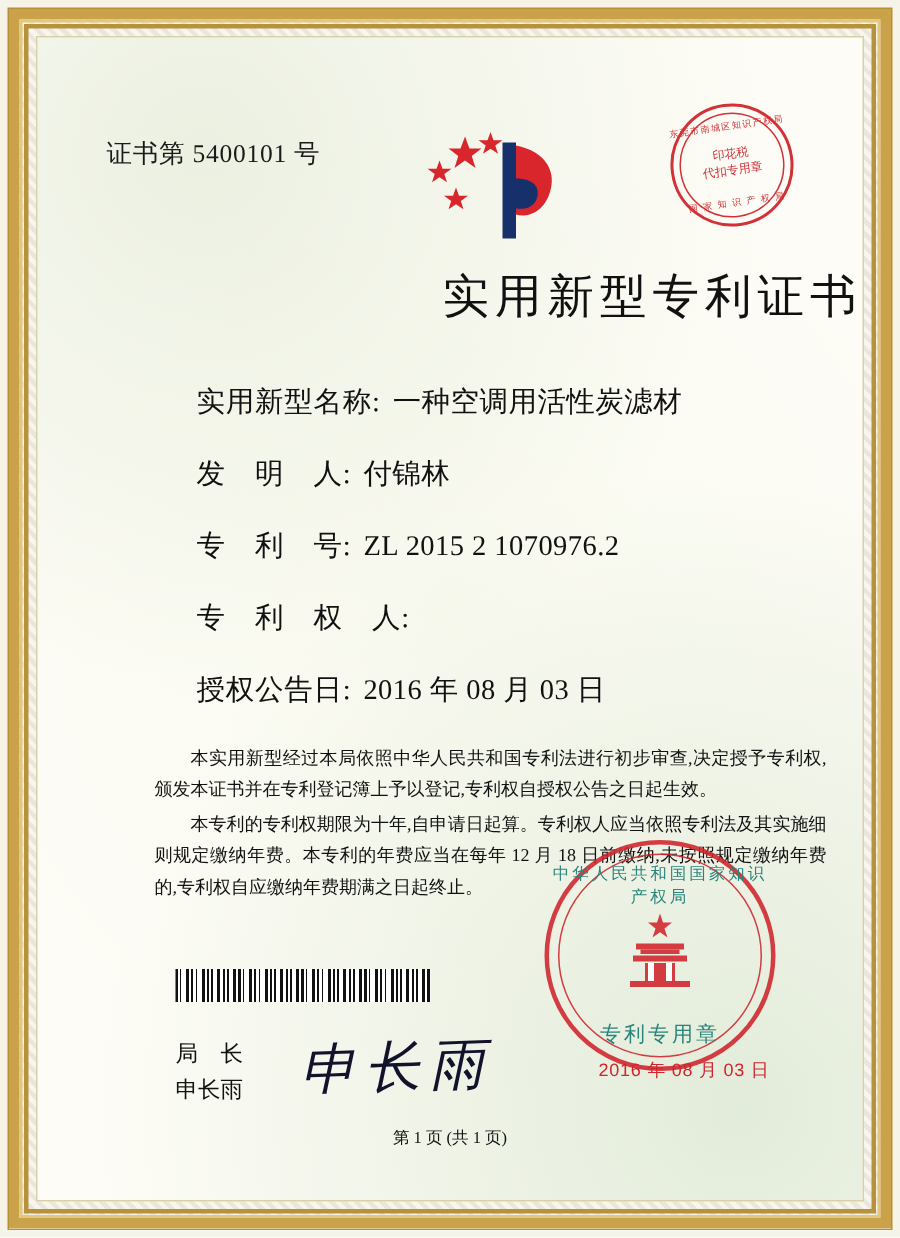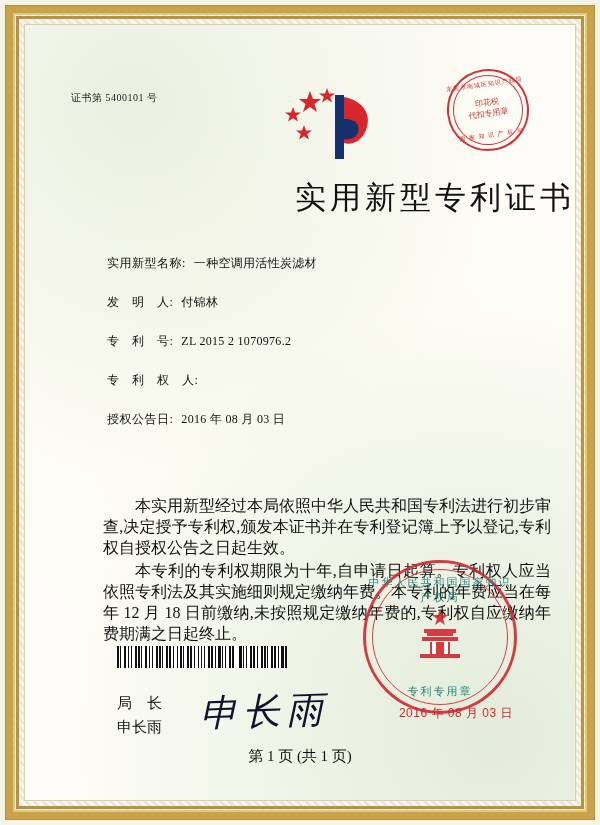--- a/index.html
+++ b/index.html
@@ -65,21 +65,21 @@
     position: absolute;
     inset: 0;
     padding: 0;
   }
 
   
   .cert-no {
     position: absolute;
     left: 46px;
     top: 66px;
-    font-size: 10px;
+    font-size: 17px;
     color: #1a1a1a;
     letter-spacing: 0.5px;
   }
 
   
   .logo {
     position: absolute;
     left: 255px;
     top: 60px;
     width: 96px;
@@ -143,39 +143,40 @@
   .fields {
     position: absolute;
     top: 230px;
     left: 82px;
     width: 440px;
   }
   .field-row {
     display: flex;
     align-items: baseline;
     margin-bottom: 22px;
-    font-size: 12px;
-    color: #111;
+    font-size: 19px;
+    color: #111;
+    margin-left: 24px;
   }
   .field-label {
     white-space: nowrap;
     letter-spacing: 0.5px;
   }
   .field-value {
     margin-left: 8px;
     letter-spacing: 0.3px;
   }
 
   
   .body-text {
     position: absolute;
     top: 470px;
     left: 78px;
     width: 448px;
-    font-size: 16px;
+    font-size: 12px;
     line-height: 21px;
     color: #111;
     text-align: justify;
   }
   .body-text p {
     margin: 0 0 2px 0;
     text-indent: 2em;
   }
 
   
@@ -239,21 +240,21 @@
     top: 12px; left: 0; right: 0;
     text-align: center;
     font-size: 11px;
     letter-spacing: 2px;
     font-family: "Liberation Sans", sans-serif;
   }
   .seal-main .curve-bottom {
     position: absolute;
     bottom: 12px; left: 0; right: 0;
     text-align: center;
-    font-size: 11px;
+    font-size: 14px;
     letter-spacing: 2px;
     font-family: "Liberation Sans", sans-serif;
   }
   .seal-main .emblem {
     position: absolute;
     top: 44px; left: 44px;
     width: 60px;
     height: 56px;
   }
   .seal-date {
@@ -266,21 +267,21 @@
     font-family: "Liberation Sans", sans-serif;
   }
 
   
   .page-no {
     position: absolute;
     bottom: 34px;
     left: 0;
     width: 100%;
     text-align: center;
-    font-size: 15px;
+    font-size: 11px;
     color: #111;
   }
 </style>
 </head>
 <body>
 
 <div class="certificate">
   <div class="frame-outer"></div>
   <div class="frame-mid"></div>
   <div class="frame-inner">

